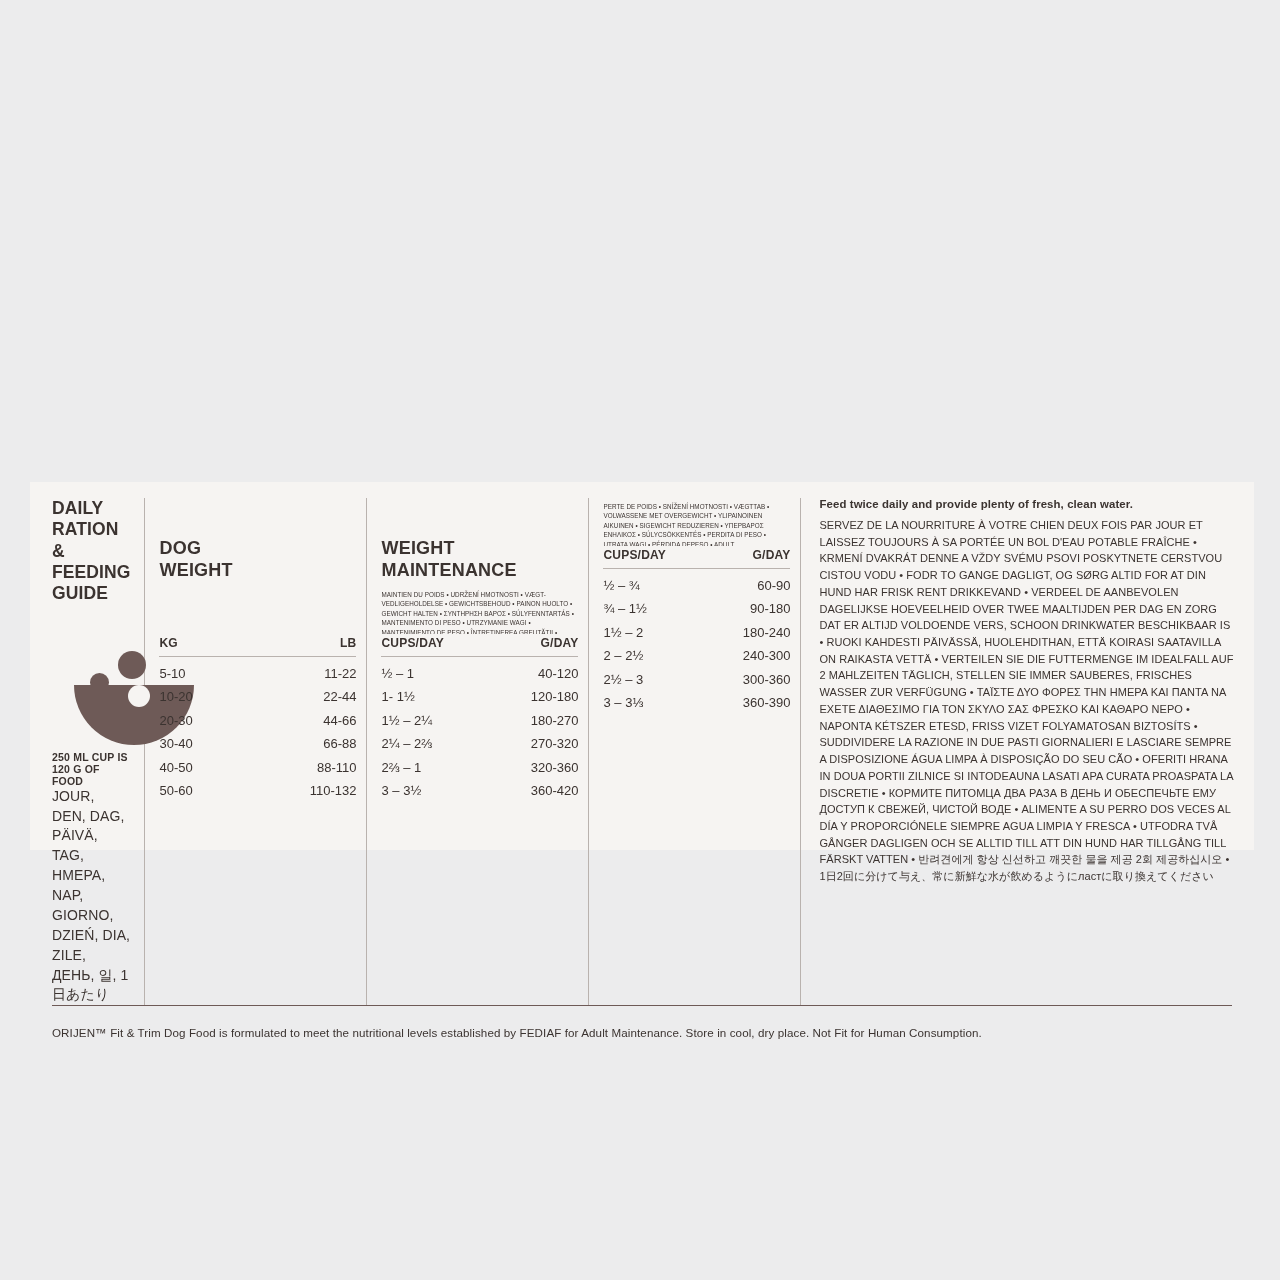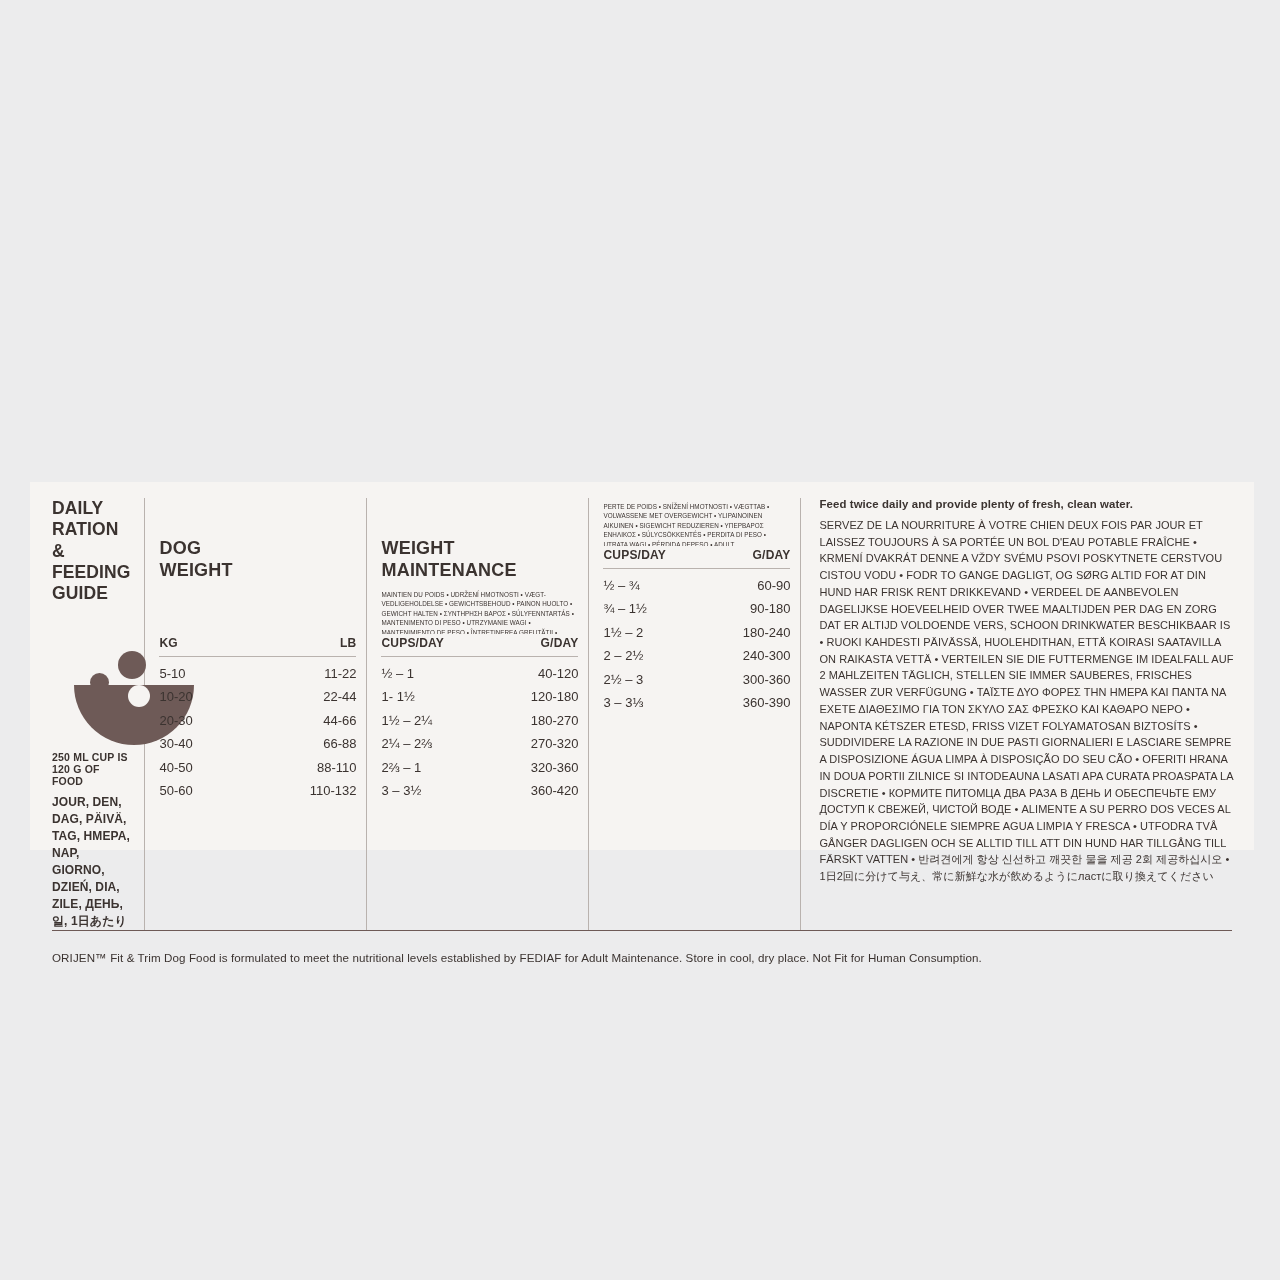--- a/index.html
+++ b/index.html
@@ -85,26 +85,25 @@
     background: #f6f4f2;
   }
   .cup-note {
     margin-top: 16px;
     font-size: 10.5px;
     font-weight: bold;
     color: #3b3330;
     letter-spacing: 0.2px;
   }
   .cup-langs {
-    margin-top: 7px;
-    font-size: 12px;
+    margin-top: 0;
+    font-size: 14px;
     color: #3b3330;
     line-height: 1.42;
     letter-spacing: 0.1px;
-    font-weight: bold;
   }
 
   
   .col {
     box-sizing: border-box;
     position: relative;
     padding: 0 10px 0 14px;
   }
   .col-dogweight { width: 222px; border-right: 1px solid #b9b2ae; }
   .col-maint { width: 222px; border-right: 1px solid #b9b2ae; }

